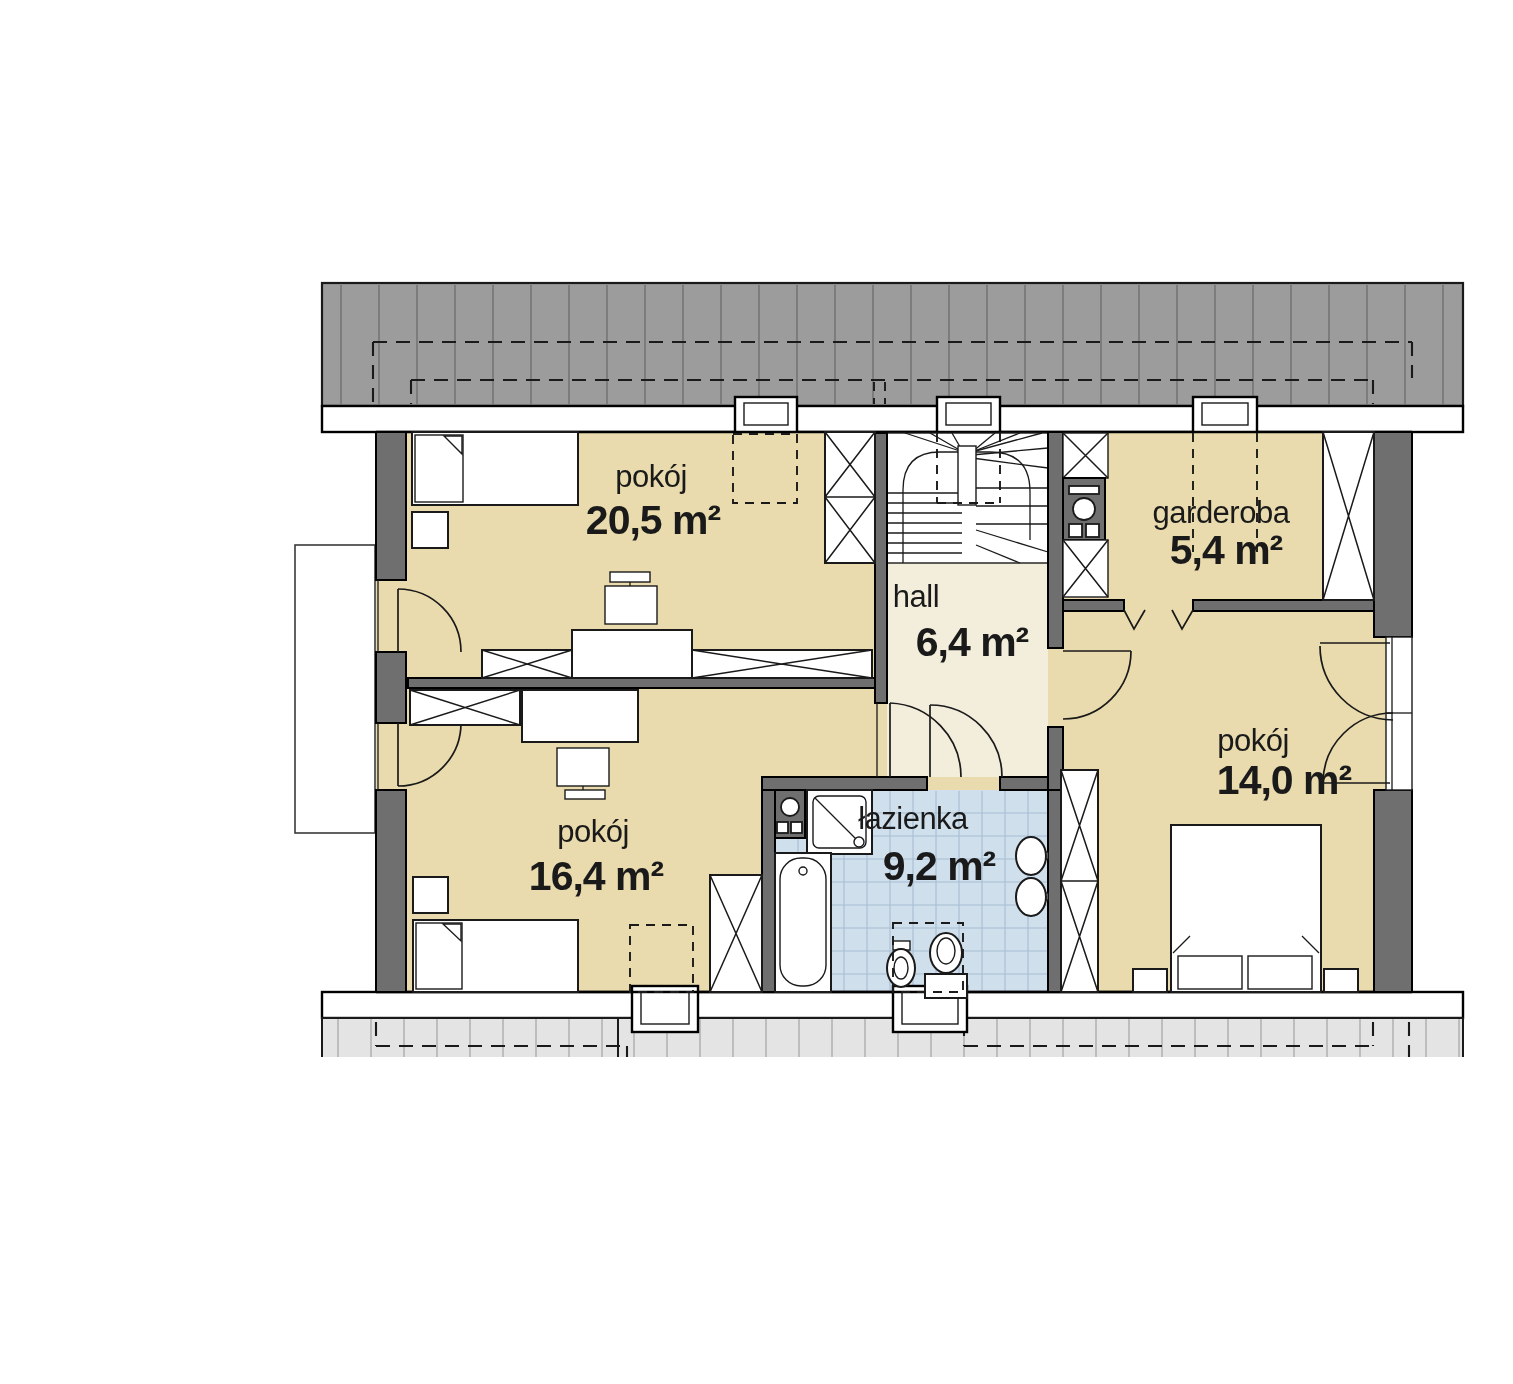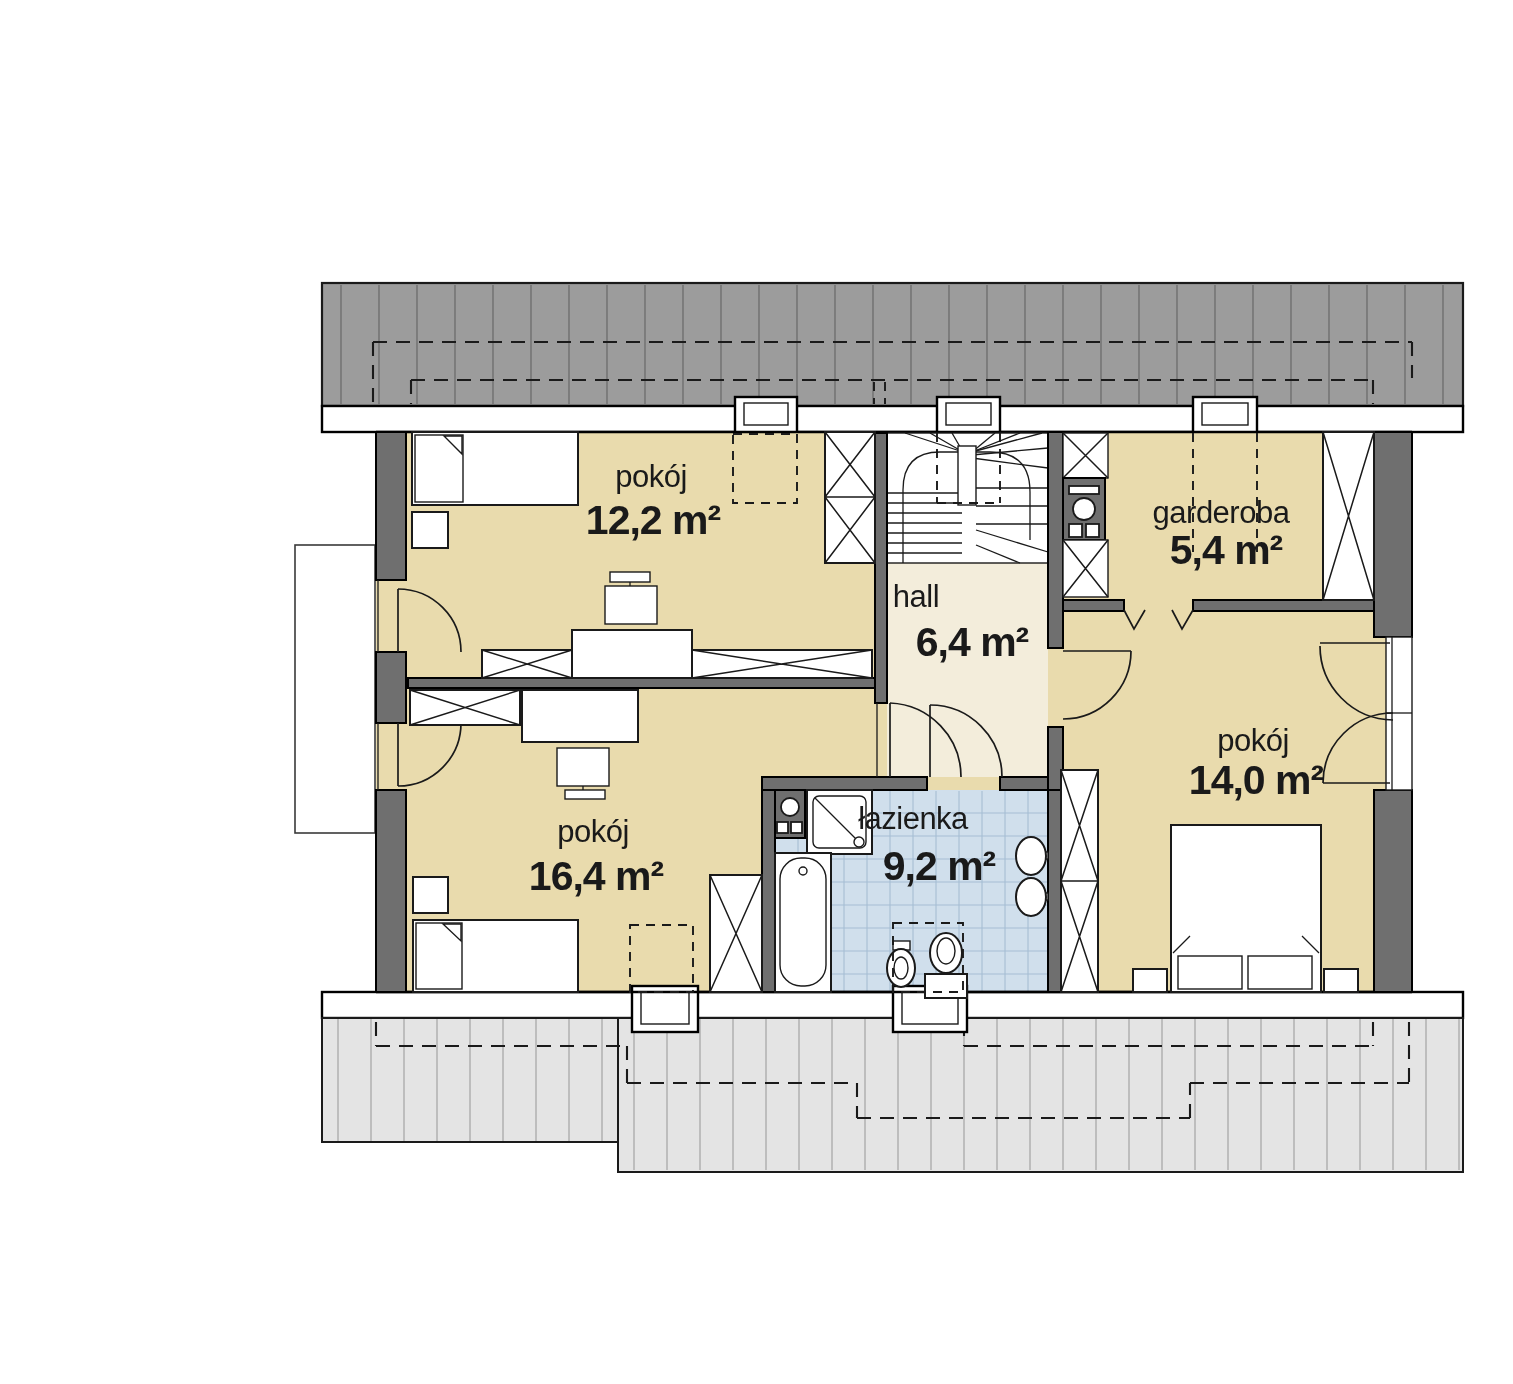--- a/index.html
+++ b/index.html
@@ -1,21 +1,21 @@
 <!DOCTYPE html>
 <html style="--floor: #E9DBAD; --hall_floor: #F3EDDB; --bath_tile: #D0DFEC; --tile_grid: #A6BED3; --roof_dark: #9C9C9C; --roof_dark_stripe: #757575; --roof_light: #E4E4E4; --roof_light_stripe: #A3A3A3; --wall: #6F6F6F; --line: #1A1A1A;"><head>
 <meta charset="utf-8">
 <style>
   :root{
     --floor:#E9DBAD; --hall_floor:#F3EDDB; --bath_tile:#D0DFEC; --tile_grid:#A6BED3;
     --roof_dark:#9C9C9C; --roof_dark_stripe:#757575; --roof_light:#E4E4E4; --roof_light_stripe:#A3A3A3;
     --wall:#6F6F6F; --line:#1A1A1A;
   }
   html,body{margin:0;padding:0;background:#fff;}
-  .canvas{position:relative;width:1513px;height:1384px;background:#fff;overflow:hidden;
+  .canvas{position:relative;width:1513px;height:1057px;background:#fff;overflow:hidden;
           font-family:"Liberation Sans","DejaVu Sans",sans-serif;}
   .plan-svg{position:absolute;left:0;top:0;}
   
   .roofD{fill:var(--roof_dark);stroke:#1a1a1a;stroke-width:2.2}
   .roofL{fill:var(--roof_light);stroke:#1a1a1a;stroke-width:2}
   .band{fill:#fff;stroke:#000;stroke-width:2.4}
   .bay{fill:#fff;stroke:#3a3a3a;stroke-width:1.6}
   .floor{fill:var(--floor);stroke:none}
   .hallf{fill:var(--hall_floor);stroke:none}
   .tilef{fill:var(--bath_tile);stroke:none}
@@ -414,29 +414,29 @@
     <rect class="furn" x="1171" y="825" width="150" height="167"></rect>
     <path class="thin" d="M1173,953 L1190,936 M1319,953 L1302,936"></path>
     <rect class="furn3" x="1178" y="956" width="64" height="33"></rect>
     <rect class="furn3" x="1248" y="956" width="64" height="33"></rect>
     <rect class="furn" x="1133" y="969" width="34" height="23"></rect>
     <rect class="furn" x="1324" y="969" width="34" height="23"></rect>
   </g>
 </svg>
 
   <span class="rlabel rname" style="left:651px;top:477px">pokój</span>
-  <span class="rlabel rarea" style="left:653px;top:520px">12,2 m²</span>
+  <span class="rlabel rarea" style="left:653px;top:520px">20,5 m²</span>
 
   <span class="rlabel rname" style="left:1221px;top:513px">garderoba</span>
   <span class="rlabel rarea" style="left:1226px;top:550px">5,4 m²</span>
 
   <span class="rlabel rname" style="left:916px;top:597px">hall</span>
   <span class="rlabel rarea" style="left:972px;top:642px">6,4 m²</span>
 
   <span class="rlabel rname" style="left:1253px;top:741px">pokój</span>
-  <span class="rlabel rarea" style="left:1256px;top:780px">14,0 m²</span>
+  <span class="rlabel rarea" style="left:1284px;top:780px">14,0 m²</span>
 
   <span class="rlabel rname" style="left:593px;top:832px">pokój</span>
   <span class="rlabel rarea" style="left:596px;top:876px">16,4 m²</span>
 
   <span class="rlabel rname" style="left:913px;top:819px">łazienka</span>
   <span class="rlabel rarea" style="left:939px;top:866px">9,2 m²</span>
 </div>
 
 </body></html>

